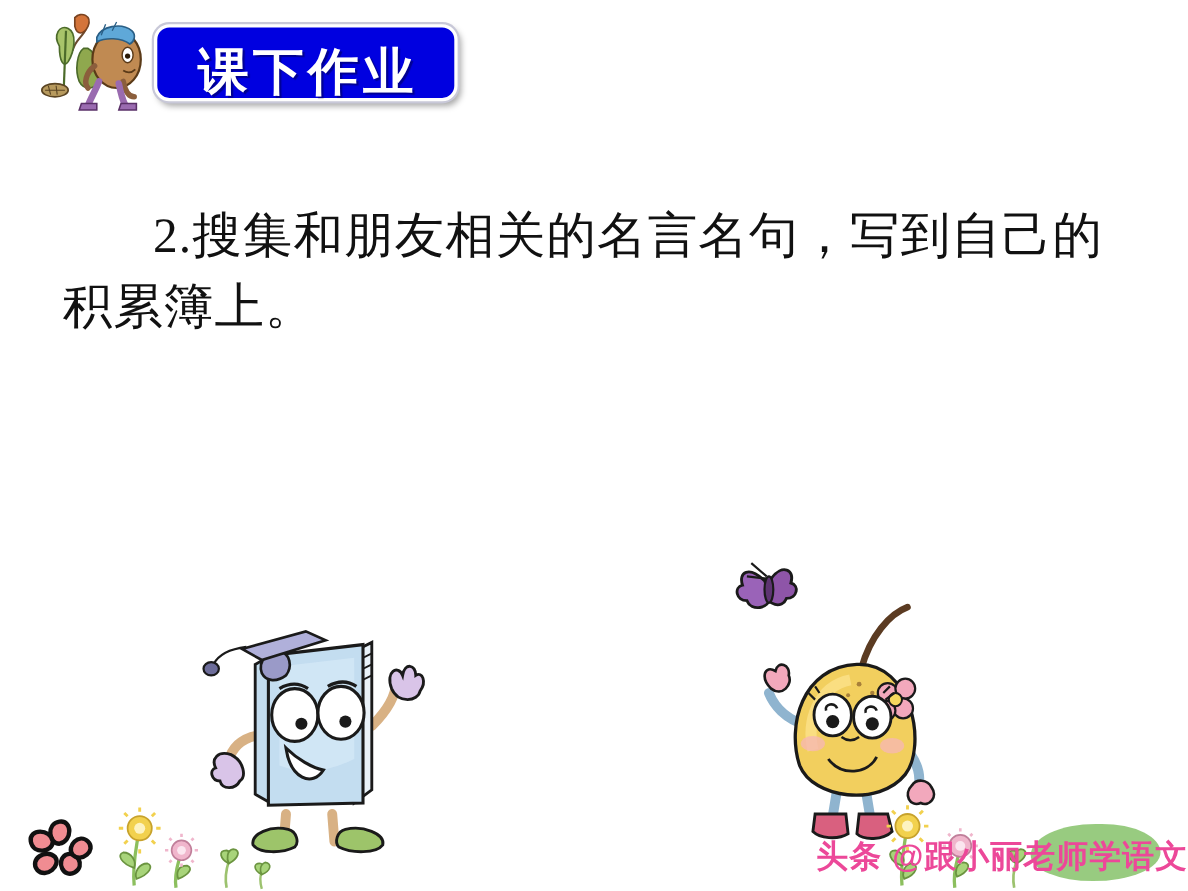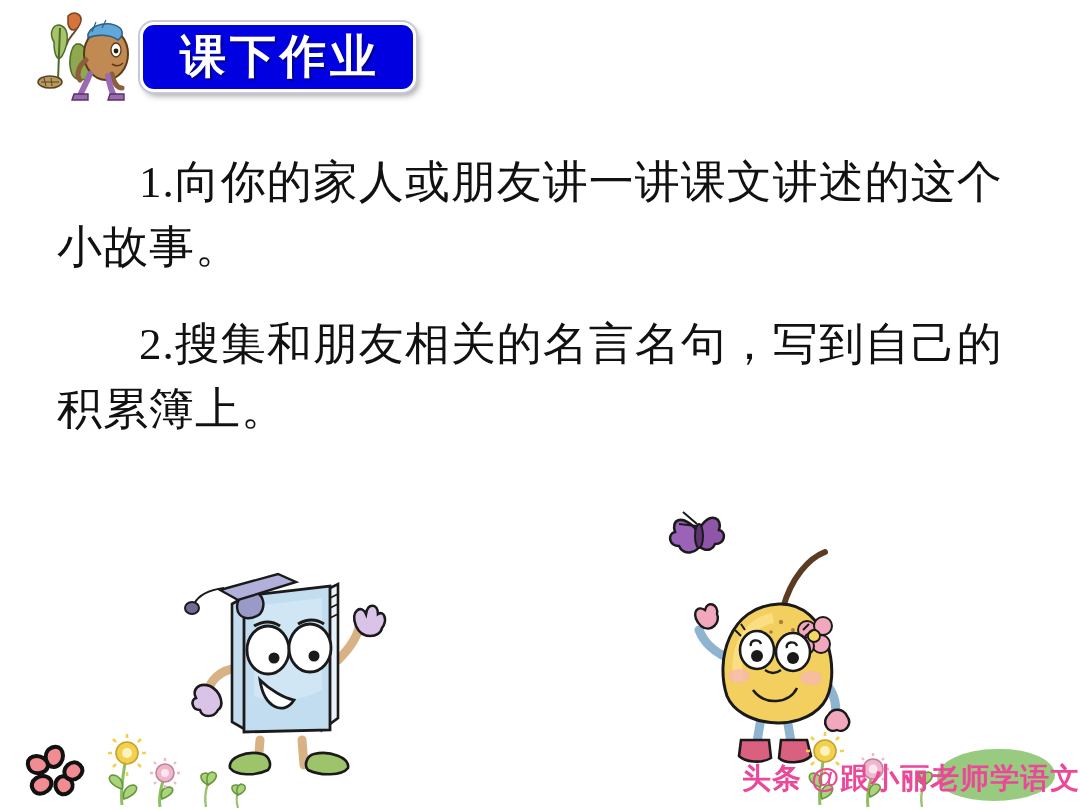--- a/index.html
+++ b/index.html
@@ -15,21 +15,21 @@
 
   #mascot-walker { position:absolute; left:24px; top:8px; width:108px; height:96px; }
 
   #title-badge {
     position:absolute; left:140px; top:22px;
     width:276px; height:70px;
     background:#0000e0;
     border:3px solid #ffffff;
     border-radius:14px;
     box-shadow:0 0 0 2px #c8c8d8, 3px 4px 6px rgba(0,0,0,.35);
-    display:flex; align-items:center; justify-content:center;
+    display:flex; align-items:flex-end; justify-content:center;
   }
   #title-badge-text {
     color:#ffffff;
     font-family:"Liberation Serif", serif;
     font-size:46px; font-weight:700;
     letter-spacing:4px;
     line-height:1;
     text-shadow:2px 2px 1px rgba(0,0,0,.35);
     white-space:nowrap;
     padding-left:4px;
@@ -108,21 +108,20 @@
       <path d="M86 86 L100 86 L100 92 L84 92 Z" fill="#9a6bb0" stroke="#5a3168" stroke-width="1.4"></path>
     </svg>
   </div>
 
   <div id="title-badge">
     <span id="title-badge-text">课下作业</span>
   </div>
 </div>
 
 <div id="body-text">
-  <p class="task-line" id="task-1">1.向你的家人或朋友讲一讲课文讲述的这个小故事。</p>
   <p class="task-line" id="task-2">2.搜集和朋友相关的名言名句，写到自己的积累簿上。</p>
 </div>
 
 <div id="book-character" class="art">
   <svg viewBox="0 0 220 235" width="220" height="235">
 
     <path d="M58 128 C38 130 30 142 28 152" fill="none" stroke="#d8b184" stroke-width="9" stroke-linecap="round"></path>
     <path d="M158 120 C172 106 180 92 180 80" fill="none" stroke="#d8b184" stroke-width="9" stroke-linecap="round"></path>
 
     <path d="M30 146 C18 142 12 150 16 158 C10 160 12 170 20 170 C22 178 34 178 38 170 C44 166 42 152 30 146 Z" fill="#d9c4e8" stroke="#1a1a1a" stroke-width="2.6"></path>

